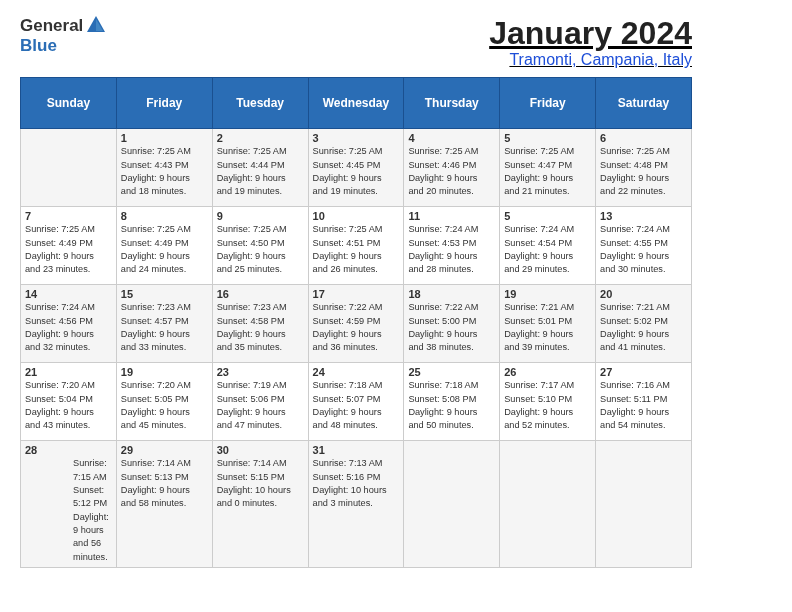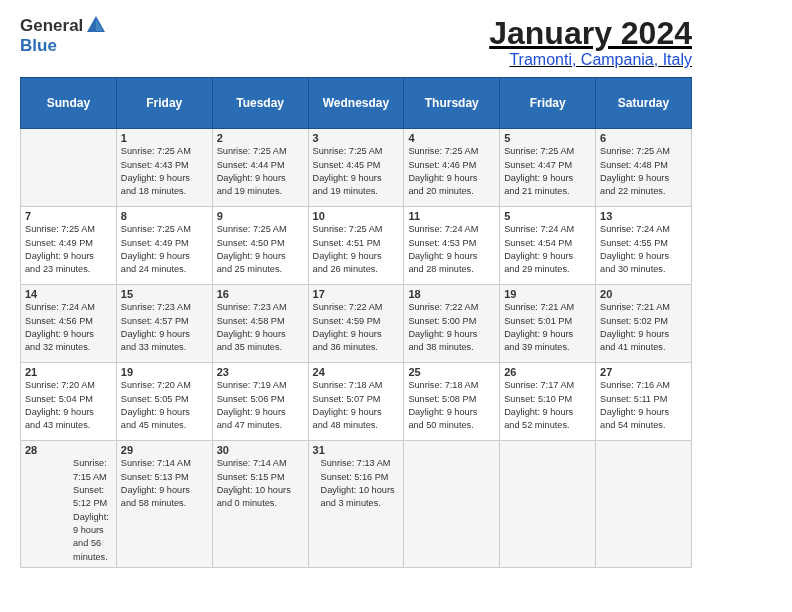--- a/index.html
+++ b/index.html
@@ -335,21 +335,21 @@
           </td>
           <td>
             <span class="day-num">30</span>
             <div class="day-info" style="white-space: pre-line;">Sunrise: 7:14 AM
 Sunset: 5:15 PM
 Daylight: 10 hours
 and 0 minutes.</div>
           </td>
           <td>
             <span class="day-num">31</span>
-            <div class="day-info" style="white-space: pre-line; margin-left: 8px;">Sunrise: 7:13 AM
+            <div class="day-info" style="white-space: pre-line;">Sunrise: 7:13 AM
 Sunset: 5:16 PM
 Daylight: 10 hours
 and 3 minutes.</div>
           </td>
           <td></td>
           <td></td>
           <td></td>
         </tr>
       </tbody>
   </table>

